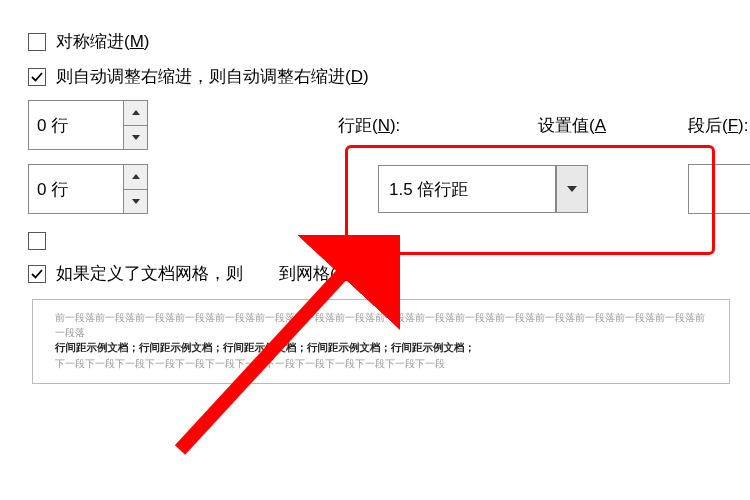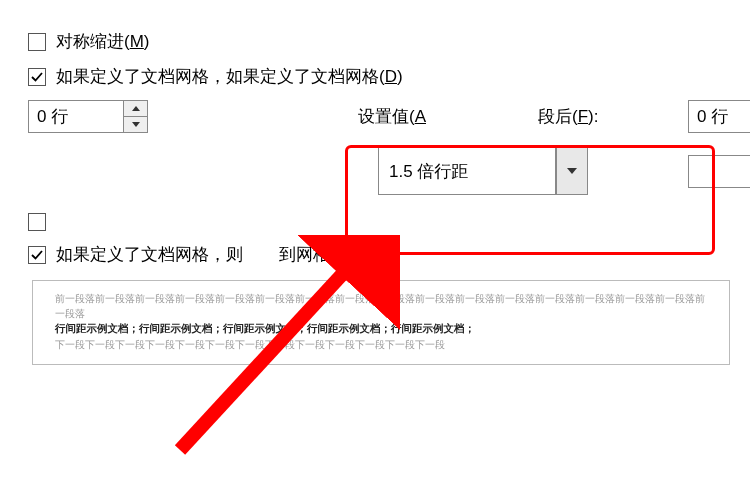--- a/index.html
+++ b/index.html
@@ -51,21 +51,21 @@
     align-items: center;
     row-gap: 14px;
     column-gap: 0;
   }
   .label { white-space: nowrap; }
   .underline { text-decoration: underline; }
 
   .spinbox {
     display: flex;
     width: 120px;
-    height: 33px;
+    height: 50px;
   }
   .spinbox .val {
     flex: 1;
     border: 1px solid #888;
     padding: 4px 8px;
     display: flex;
     align-items: center;
     background: #fff;
   }
   .spinbox .btns {
@@ -157,38 +157,41 @@
     </span>
   </div>
 
   <div class="checkbox-row">
     <span class="cb">
       <svg viewBox="0 0 14 14">
           <path d="M2 7 L5.5 10.5 L12 3" stroke="#000" stroke-width="1.8" fill="none"></path>
         </svg>
     </span>
     <span>
-      <span>如果定义了文档网格，如果定义了文档网格(</span><span class="underline">D</span><span>)</span>
+      <span>则自动调整右缩进，则自动调整右缩进(</span><span class="underline">D</span><span>)</span>
     </span>
   </div>
 
 
   <div class="rowgrid">
     <div class="spinbox">
       <div class="val">0 行</div>
       <div class="btns">
         <div>
             <span class="tri-up"></span>
           </div>
         <div>
             <span class="tri-down"></span>
           </div>
       </div>
     </div>
     <div></div>
+    <div class="label" style="padding-left:20px">
+      <span>行距(</span><span class="underline">N</span><span>):</span>
+    </div>
     <div></div>
     <div class="label">
       <span>设置值(</span><span class="underline">A</span>
     </div>
 
     <div class="label">
       <span>段后(</span><span class="underline">F</span><span>):</span>
     </div>
     <div class="spinbox">
       <div class="val">0 行</div>

